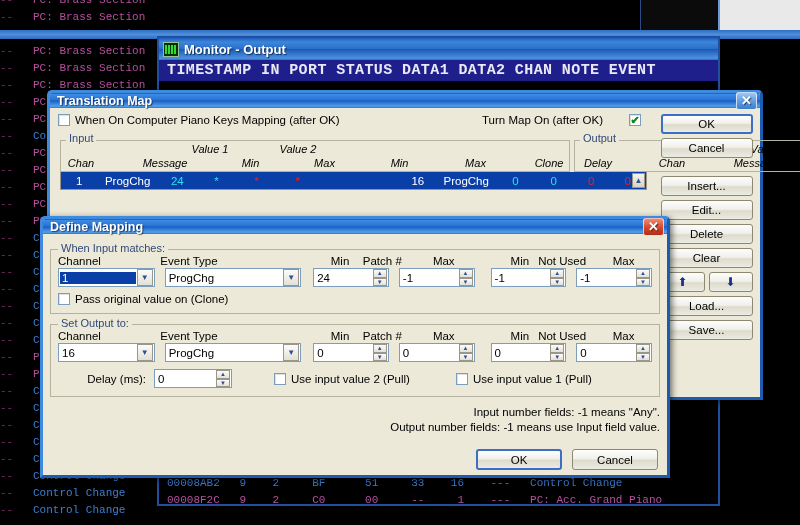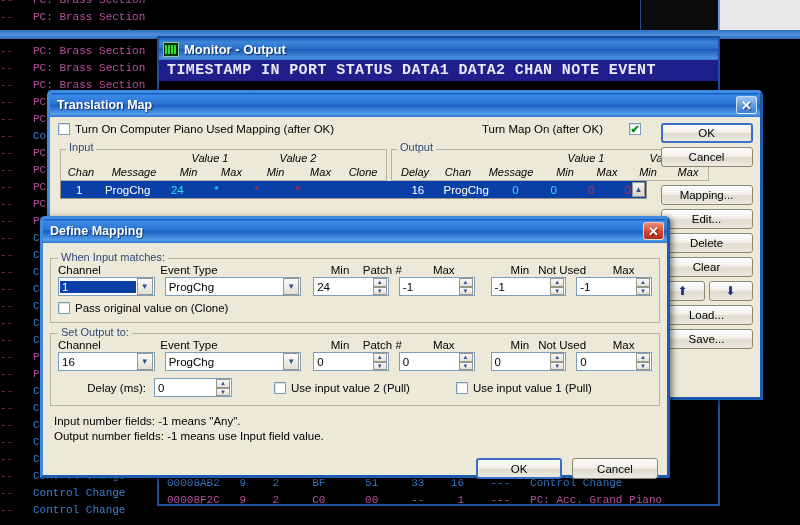--- a/index.html
+++ b/index.html
@@ -73,21 +73,21 @@
   .dlg{position:absolute;box-sizing:border-box;}
   .dlg-frame{
     border:3px solid;
     border-color:#3d8ade #1b5bb0 #1b5bb0 #3d8ade;
     border-radius:5px 5px 0 0;
     background:#ece9d8;
     box-shadow:2px 2px 6px rgba(0,0,0,.55);
     height:100%;box-sizing:border-box;
   }
   .dlg-title{
-    height:24px;
+    height:15px;
     background:linear-gradient(to bottom,#0a57bf 0%,#3b8ae4 10%,#2a74d4 45%,#1b5fc3 52%,#53a0ec 88%,#2d72c9 100%);
     display:flex;align-items:center;
     padding:0 3px 0 7px;
     color:#fff;font-weight:bold;font-size:12.5px;
     text-shadow:1px 1px 1px rgba(0,0,0,.55);
     border-radius:2px 2px 0 0;
   }
   .dlg-title .t-txt{flex:1;}
   .winbtn{
     width:21px;height:18px;border-radius:3px;
@@ -112,21 +112,21 @@
     box-shadow:inset 1px 1px 0 #dfdfdf;box-sizing:border-box;
     display:flex;align-items:center;justify-content:center;
     font-size:11px;color:#0a8a14;font-weight:bold;line-height:1;
   }
   .chk.on::after{content:"✔";}
   .half{flex:1;position:relative;border:1px solid #b5b2a0;border-top:none;margin:8px 2px 0 2px;}
   .half .lgd{position:absolute;top:-8px;left:5px;background:#ece9d8;padding:0 3px;font-size:11px;color:#31497a;}
   .half .topline{position:absolute;top:0;left:0;right:0;height:1px;background:#b5b2a0;}
   .hrow1,.hrow2{display:flex;font-size:11px;color:#000;}
   .hrow1{height:15px;align-items:flex-end;}
-  .hrow2{height:16px;align-items:center;}
+  .hrow2{height:16px;align-items:center;gap:31px;}
   .hc{text-align:center;font-style:italic;}
   .gridrow{
     display:flex;background:#0b3fa8;color:#fff;height:17px;align-items:center;
     font-size:11.5px;
   }
   .gc{text-align:center;}
   .cyan{color:#21e6f0;}
   .red{color:#e02424;}
   #scrollthumb{
     position:absolute;right:1px;top:1px;width:13px;height:15px;
@@ -176,21 +176,21 @@
     display:flex;align-items:center;box-sizing:border-box;
   }
   .spin .val{flex:1;padding:0 3px;font-size:11.5px;color:#000;}
   .spin .btns{width:14px;height:17px;display:flex;flex-direction:column;margin-right:1px;}
   .spin .btns span{
     flex:1;background:linear-gradient(to bottom,#fbfbfb,#e3e1d5);
     border:1px solid #9a978a;box-sizing:border-box;
     display:flex;align-items:center;justify-content:center;
     font-size:6px;color:#2f4f8f;line-height:1;
   }
-  .note{font-size:11.5px;color:#000;margin-left:4px;line-height:15px;}
+  .note{font-size:11.5px;color:#000;margin-left:4px;line-height:15px;text-align:right;}
   .footbtns{position:absolute;right:9px;bottom:8px;display:flex;gap:10px;}
   .footbtns .btn{width:86px;height:21px;margin:0;}
 </style>
 </head>
 <body>
 
 <div id="console"><div class="cline" style="top: -8px;"><span class="c-dash">--   </span><span class="c-pc">PC: Brass Section</span></div><div class="cline" style="top: 9px;"><span class="c-dash">--   </span><span class="c-pc">PC: Brass Section</span></div><div class="cline" style="top: 26px;"><span class="c-dash">--   </span><span class="c-pc">PC: Brass Section</span></div><div class="cline" style="top: 43px;"><span class="c-dash">--   </span><span class="c-pc">PC: Brass Section</span></div><div class="cline" style="top: 60px;"><span class="c-dash">--   </span><span class="c-pc">PC: Brass Section</span></div><div class="cline" style="top: 77px;"><span class="c-dash">--   </span><span class="c-pc">PC: Brass Section</span></div><div class="cline" style="top: 94px;"><span class="c-dash">--   </span><span class="c-pc">PC: Brass Section</span></div><div class="cline" style="top: 111px;"><span class="c-dash">--   </span><span class="c-pc">PC: Brass Section</span></div><div class="cline" style="top: 128px;"><span class="c-dash">--   </span><span class="c-cc">Control Change</span></div><div class="cline" style="top: 145px;"><span class="c-dash">--   </span><span class="c-pc">PC: Brass Section</span></div><div class="cline" style="top: 162px;"><span class="c-dash">--   </span><span class="c-pc">PC: Brass Section</span></div><div class="cline" style="top: 179px;"><span class="c-dash">--   </span><span class="c-pc">PC: Brass Section</span></div><div class="cline" style="top: 196px;"><span class="c-dash">--   </span><span class="c-pc">PC: Brass Section</span></div><div class="cline" style="top: 213px;"><span class="c-dash">--   </span><span class="c-pc">PC: Brass Section</span></div><div class="cline" style="top: 230px;"><span class="c-dash">--   </span><span class="c-cc">Control Change</span></div><div class="cline" style="top: 247px;"><span class="c-dash">--   </span><span class="c-cc">Control Change</span></div><div class="cline" style="top: 264px;"><span class="c-dash">--   </span><span class="c-cc">Control Change</span></div><div class="cline" style="top: 281px;"><span class="c-dash">--   </span><span class="c-cc">Control Change</span></div><div class="cline" style="top: 298px;"><span class="c-dash">--   </span><span class="c-cc">Control Change</span></div><div class="cline" style="top: 315px;"><span class="c-dash">--   </span><span class="c-cc">Control Change</span></div><div class="cline" style="top: 332px;"><span class="c-dash">--   </span><span class="c-cc">Control Change</span></div><div class="cline" style="top: 349px;"><span class="c-dash">--   </span><span class="c-pc">PC: Brass Section</span></div><div class="cline" style="top: 366px;"><span class="c-dash">--   </span><span class="c-pc">PC: Brass Section</span></div><div class="cline" style="top: 383px;"><span class="c-dash">--   </span><span class="c-cc">Control Change</span></div><div class="cline" style="top: 400px;"><span class="c-dash">--   </span><span class="c-cc">Control Change</span></div><div class="cline" style="top: 417px;"><span class="c-dash">--   </span><span class="c-cc">Control Change</span></div><div class="cline" style="top: 434px;"><span class="c-dash">--   </span><span class="c-cc">Control Change</span></div><div class="cline" style="top: 451px;"><span class="c-dash">--   </span><span class="c-cc">Control Change</span></div><div class="cline" style="top: 468px;"><span class="c-dash">--   </span><span class="c-cc">Control Change</span></div><div class="cline" style="top: 485px;"><span class="c-dash">--   </span><span class="c-cc">Control Change</span></div><div class="cline" style="top: 502px;"><span class="c-dash">--   </span><span class="c-cc">Control Change</span></div></div>
 
 <div id="rightpanel"></div>
 <div id="whiteblock"></div>
@@ -216,21 +216,21 @@
     <span class="t-txt">Translation Map</span>
     <span class="winbtn close-lt">✕</span>
   </div>
   <div class="dlg-body">
 
     <div id="tm-left">
 
       <div style="display:flex;align-items:center;">
         <div class="chkrow">
           <span class="chk"></span>
-          <span>Turn On Computer Piano Used Mapping (after OK)</span>
+          <span>When On Computer Piano Keys Mapping (after OK)</span>
         </div>
         <div class="chkrow" style="margin-left:auto;margin-right:8px;gap:26px;">
           <span>Turn Map On (after OK)</span>
           <span class="chk on"></span>
         </div>
       </div>
 
       <div style="display:flex;margin-top:6px;align-items:flex-end;">
         <div class="half" style="flex:0 0 325px;">
           <span class="topline"></span>
@@ -293,21 +293,21 @@
           <span class="gc red" style="width:40px">0</span>
         </div>
         <div id="scrollthumb">▲</div>
       </div>
     </div>
 
     <div id="tm-right">
       <div class="btn dflt">OK</div>
       <div class="btn">Cancel</div>
       <div class="spacer"></div>
-      <div class="btn">Mapping...</div>
+      <div class="btn">Insert...</div>
       <div class="btn">Edit...</div>
       <div class="btn">Delete</div>
       <div class="btn">Clear</div>
       <div class="arrowrow">
         <div class="btn sm" style="color:#1b2e8c;font-size:12px;">⬆</div>
         <div class="btn sm" style="color:#1b2e8c;font-size:12px;">⬇</div>
       </div>
       <div class="btn">Load...</div>
       <div class="btn">Save...</div>
     </div>

